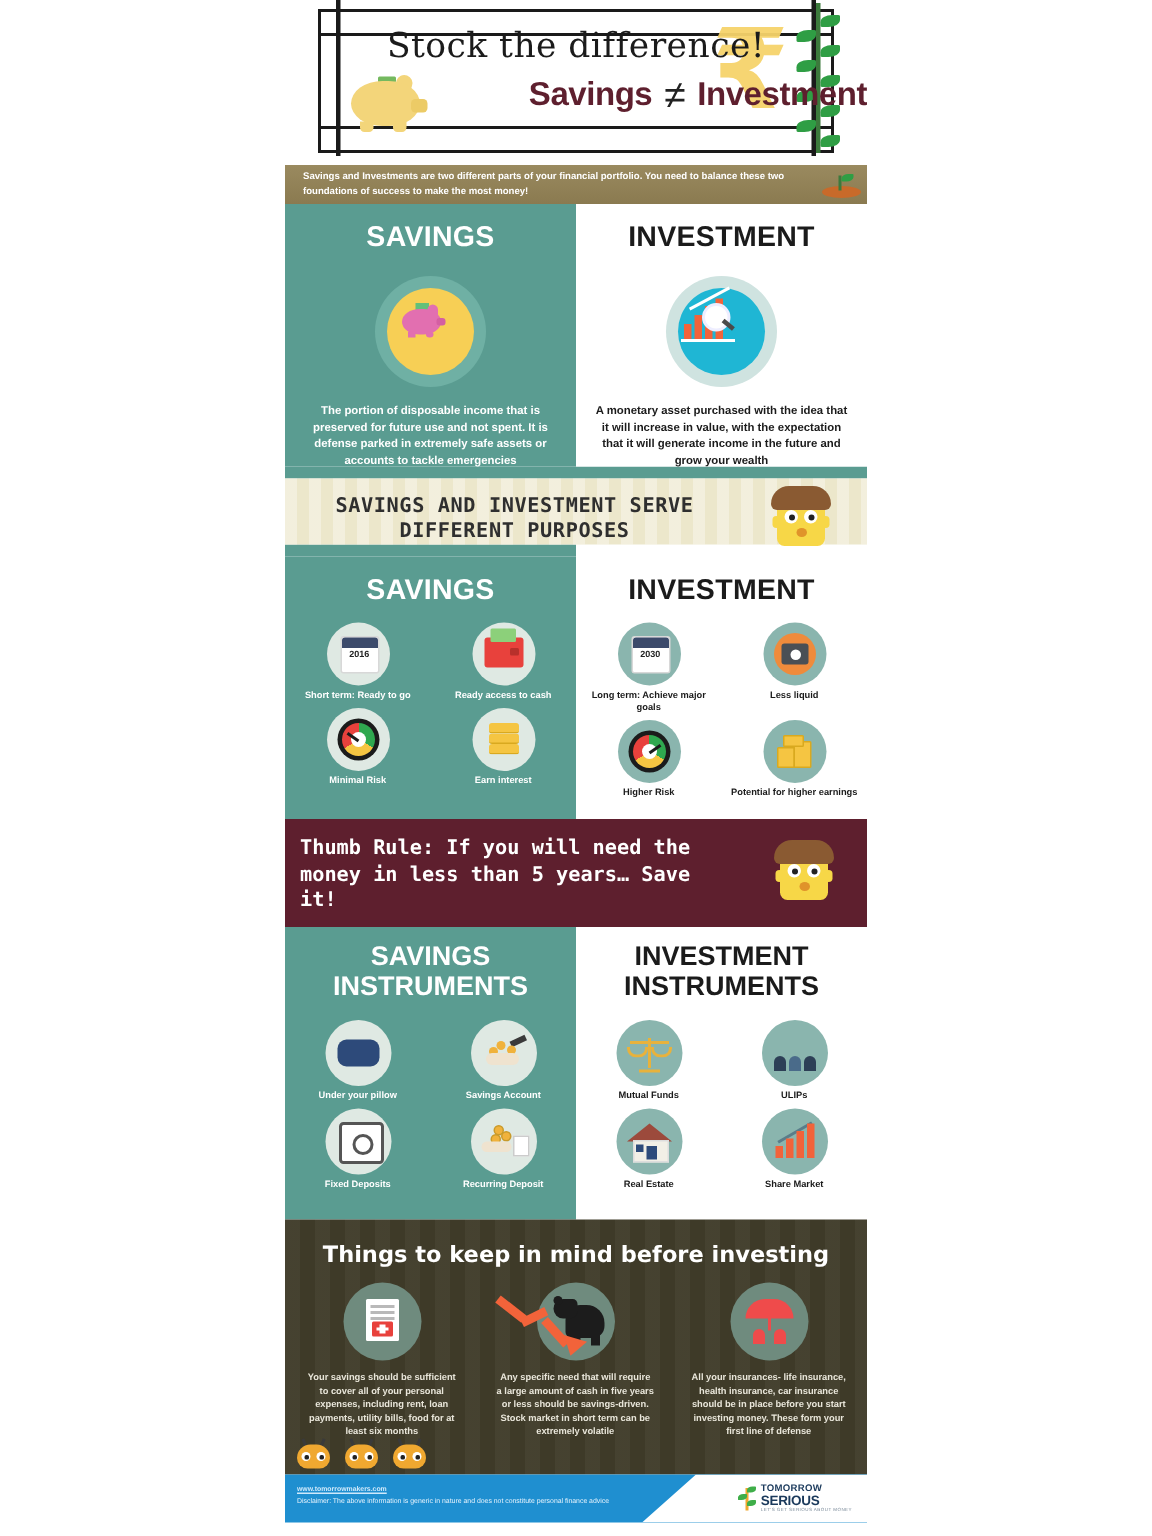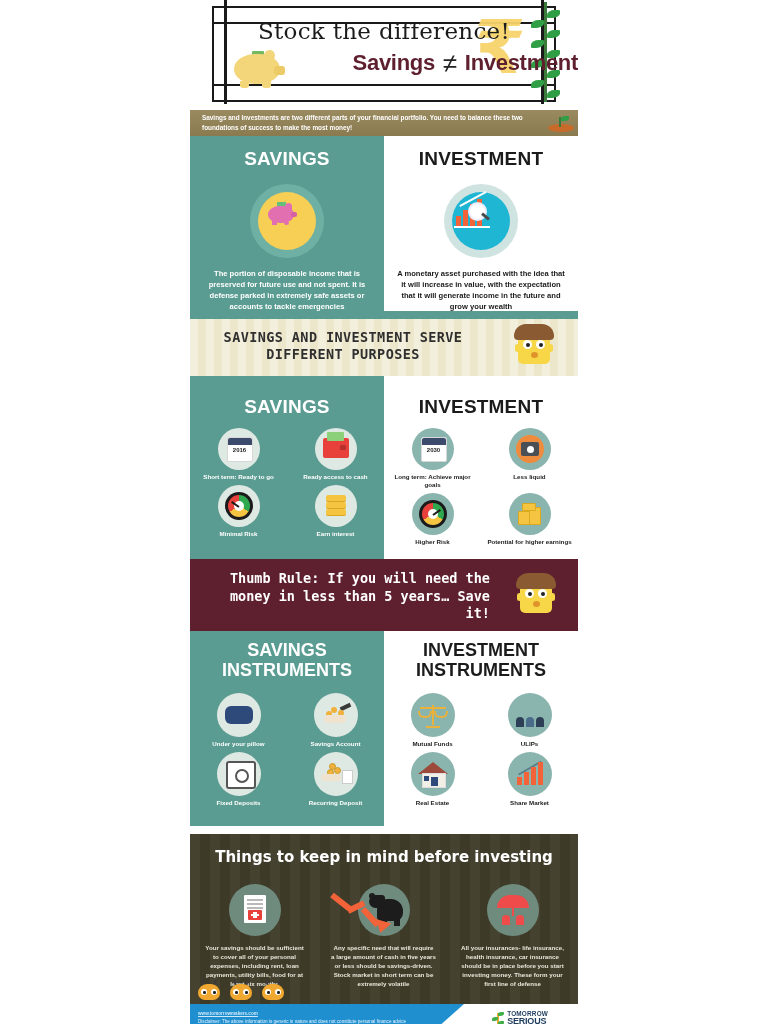--- a/index.html
+++ b/index.html
@@ -75,21 +75,21 @@
   .chartmag .bar{position:absolute;bottom:4px;width:5px;background:#f2633a;}
   .chartmag .b1{left:2px;height:10px;} .chartmag .b2{left:9px;height:16px;}
   .chartmag .b3{left:16px;height:22px;} .chartmag .b4{left:23px;height:27px;}
   .chartmag .axis{position:absolute;left:0;bottom:2px;width:36px;height:2px;background:#fff;}
   .chartmag .arrow{position:absolute;left:4px;top:2px;width:30px;height:2px;background:#fff;transform:rotate(-28deg);}
   .chartmag .glass{position:absolute;left:14px;top:6px;width:15px;height:15px;border-radius:50%;
       background:#fff;border:2px solid #eef;}
   .chartmag .handle{position:absolute;left:27px;top:19px;width:9px;height:3px;background:#4a4a4a;transform:rotate(40deg);}
 
   
-  .cream{position:relative;background:#ece7cb;height:57px;
+  .cream{position:relative;background:#ece7cb;height:44px;
       background-image:repeating-linear-gradient(90deg,rgba(255,255,255,.35) 0 8px,rgba(0,0,0,0) 8px 16px);}
   .cream .ctext{position:absolute;left:8px;top:10px;width:290px;text-align:center;
       font-size:13.5px;font-weight:bold;color:#2f2f2f;line-height:1.25;letter-spacing:.4px;
       font-family:"DejaVu Sans Mono",monospace;}
   .face{position:absolute;width:40px;height:42px;}
   .face .hair{position:absolute;left:0;top:0;width:40px;height:16px;background:#8a5a32;border-radius:18px 18px 6px 6px;}
   .face .skin{position:absolute;left:4px;top:10px;width:32px;height:30px;background:#f7d747;border-radius:5px;}
   .face .eye{position:absolute;top:16px;width:9px;height:9px;background:#fff;border-radius:50%;}
   .face .eye.l{left:9px;} .face .eye.r{left:22px;}
   .face .eye i{position:absolute;left:3px;top:3px;width:4px;height:4px;background:#222;border-radius:50%;}
@@ -129,21 +129,21 @@
   .safe .box{position:absolute;left:5px;top:7px;width:18px;height:14px;background:#4a4f55;border-radius:2px;}
   .safe .dial{position:absolute;left:11px;top:11px;width:7px;height:7px;border-radius:50%;background:#fff;}
   .stack{position:absolute;left:9px;top:10px;width:24px;height:21px;}
   .stack .s{position:absolute;background:#f5c542;border:1px solid #d9a91f;border-radius:1px;}
   .stack .s1{left:0;top:8px;width:10px;height:12px;}
   .stack .s2{left:11px;top:4px;width:10px;height:16px;}
   .stack .s3{left:4px;top:0px;width:12px;height:6px;}
 
   
   .thumb{position:relative;background:#5e1f2e;height:72px;}
-  .thumb .t{position:absolute;left:10px;top:11px;width:290px;text-align:right;color:#fff;
+  .thumb .t{position:absolute;left:10px;top:11px;width:290px;text-align:left;color:#fff;
       font-size:13.5px;font-weight:bold;line-height:1.3;font-family:"DejaVu Sans Mono",monospace;}
   .thumb .face{right:22px;top:14px;}
 
   
   .instr .col{height:195px;}
   .coltitle2{text-align:center;font-size:18px;font-weight:bold;line-height:1.1;padding:10px 0 2px;}
   .col.sav .coltitle2{color:#fff;} .col.inv .coltitle2{color:#1b1b1b;}
   .instr .circ{width:44px;height:44px;}
   .pillow{position:absolute;left:8px;top:13px;width:28px;height:18px;background:#2d4a7a;border-radius:6px;}
   .hand{position:absolute;left:8px;top:12px;width:28px;height:20px;}
@@ -175,21 +175,21 @@
   .house .wn{position:absolute;left:6px;top:14px;width:5px;height:5px;background:#2d4a7a;}
   .sharemk{position:absolute;left:7px;top:9px;width:30px;height:26px;}
   .sharemk .bar{position:absolute;bottom:2px;width:5px;background:#f2633a;}
   .sharemk .s1{left:2px;height:8px;} .sharemk .s2{left:9px;height:13px;}
   .sharemk .s3{left:16px;height:18px;} .sharemk .s4{left:23px;height:23px;}
   .sharemk .ln{position:absolute;left:2px;top:6px;width:26px;height:2px;background:#5a7d8a;transform:rotate(-30deg);}
 
   
   .bottom{position:relative;background:#3e3a28;height:170px;
       background-image:repeating-linear-gradient(90deg,rgba(255,255,255,.04) 0 10px,rgba(0,0,0,0) 10px 20px);}
-  .bottom h3{margin:8px;padding:14px 0 8px;text-align:center;color:#fff;font-size:15px;font-weight:bold;
+  .bottom h3{margin:0;padding:14px 0 8px;text-align:center;color:#fff;font-size:15px;font-weight:bold;
       font-family:"DejaVu Sans",sans-serif;}
   .b3{display:flex;}
   .bcell{width:129px;text-align:center;}
   .bcirc{width:52px;height:52px;border-radius:50%;background:#6f8b7e;margin:2px auto 8px;position:relative;}
   .bcap{font-size:6.2px;line-height:1.45;color:#e9e6da;font-weight:bold;padding:0 12px;}
   .doc{position:absolute;left:15px;top:11px;width:22px;height:28px;background:#fff;border-radius:1px;}
   .doc .ln{position:absolute;left:3px;width:16px;height:1.5px;background:#b9b9b9;}
   .doc .l1{top:4px;} .doc .l2{top:8px;} .doc .l3{top:12px;}
   .doc .kit{position:absolute;left:4px;bottom:3px;width:14px;height:10px;background:#e8413c;border-radius:1px;}
   .doc .kit:after{content:"";position:absolute;left:5px;top:2px;width:4px;height:6px;background:#fff;}

